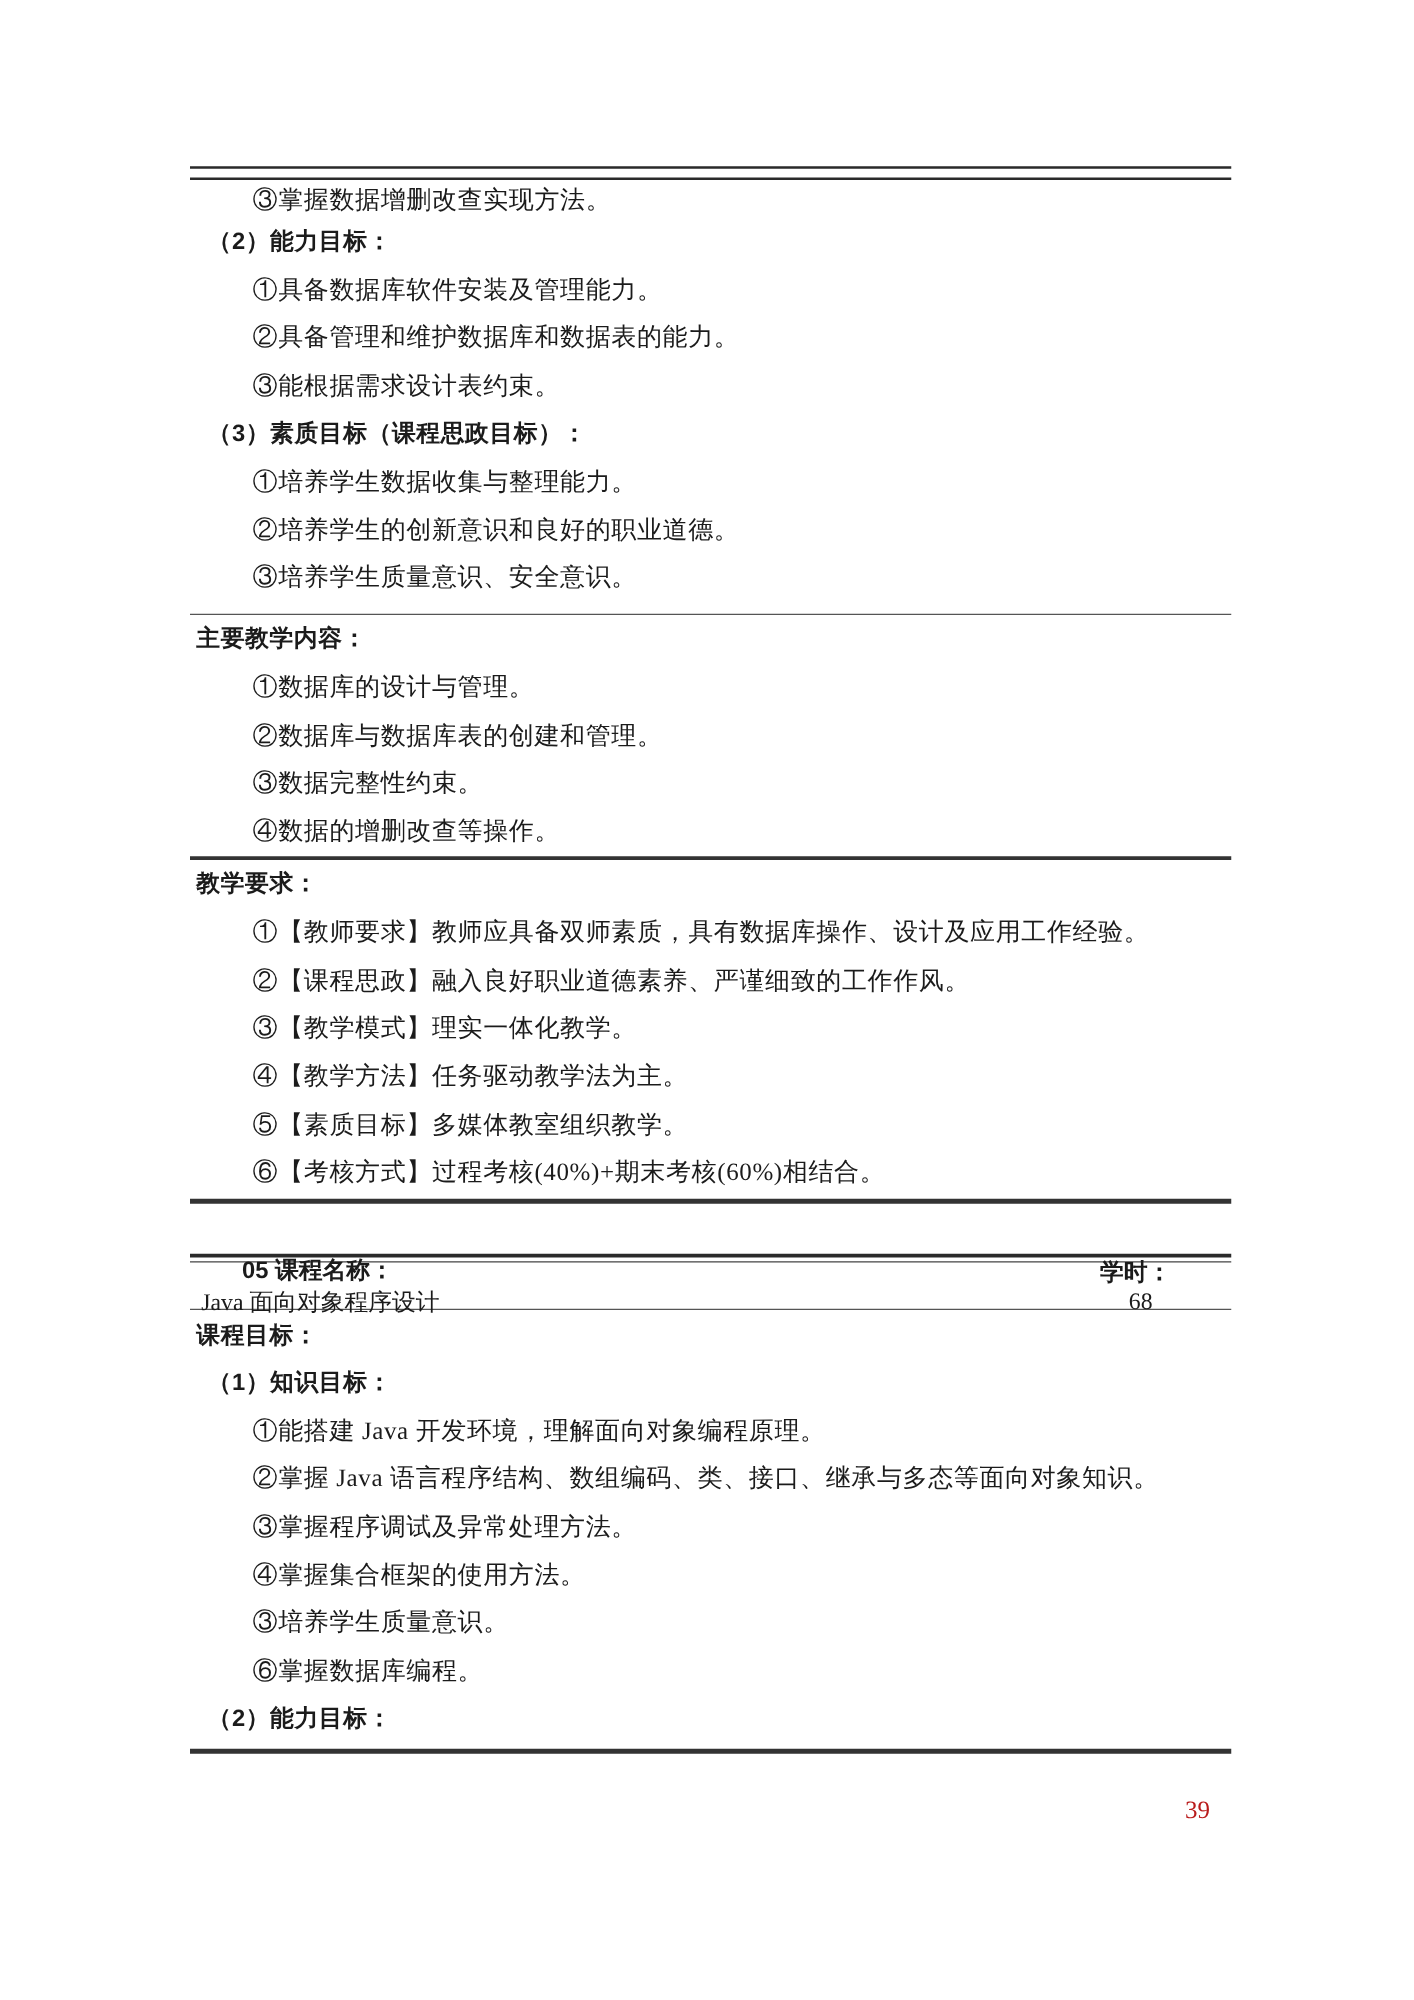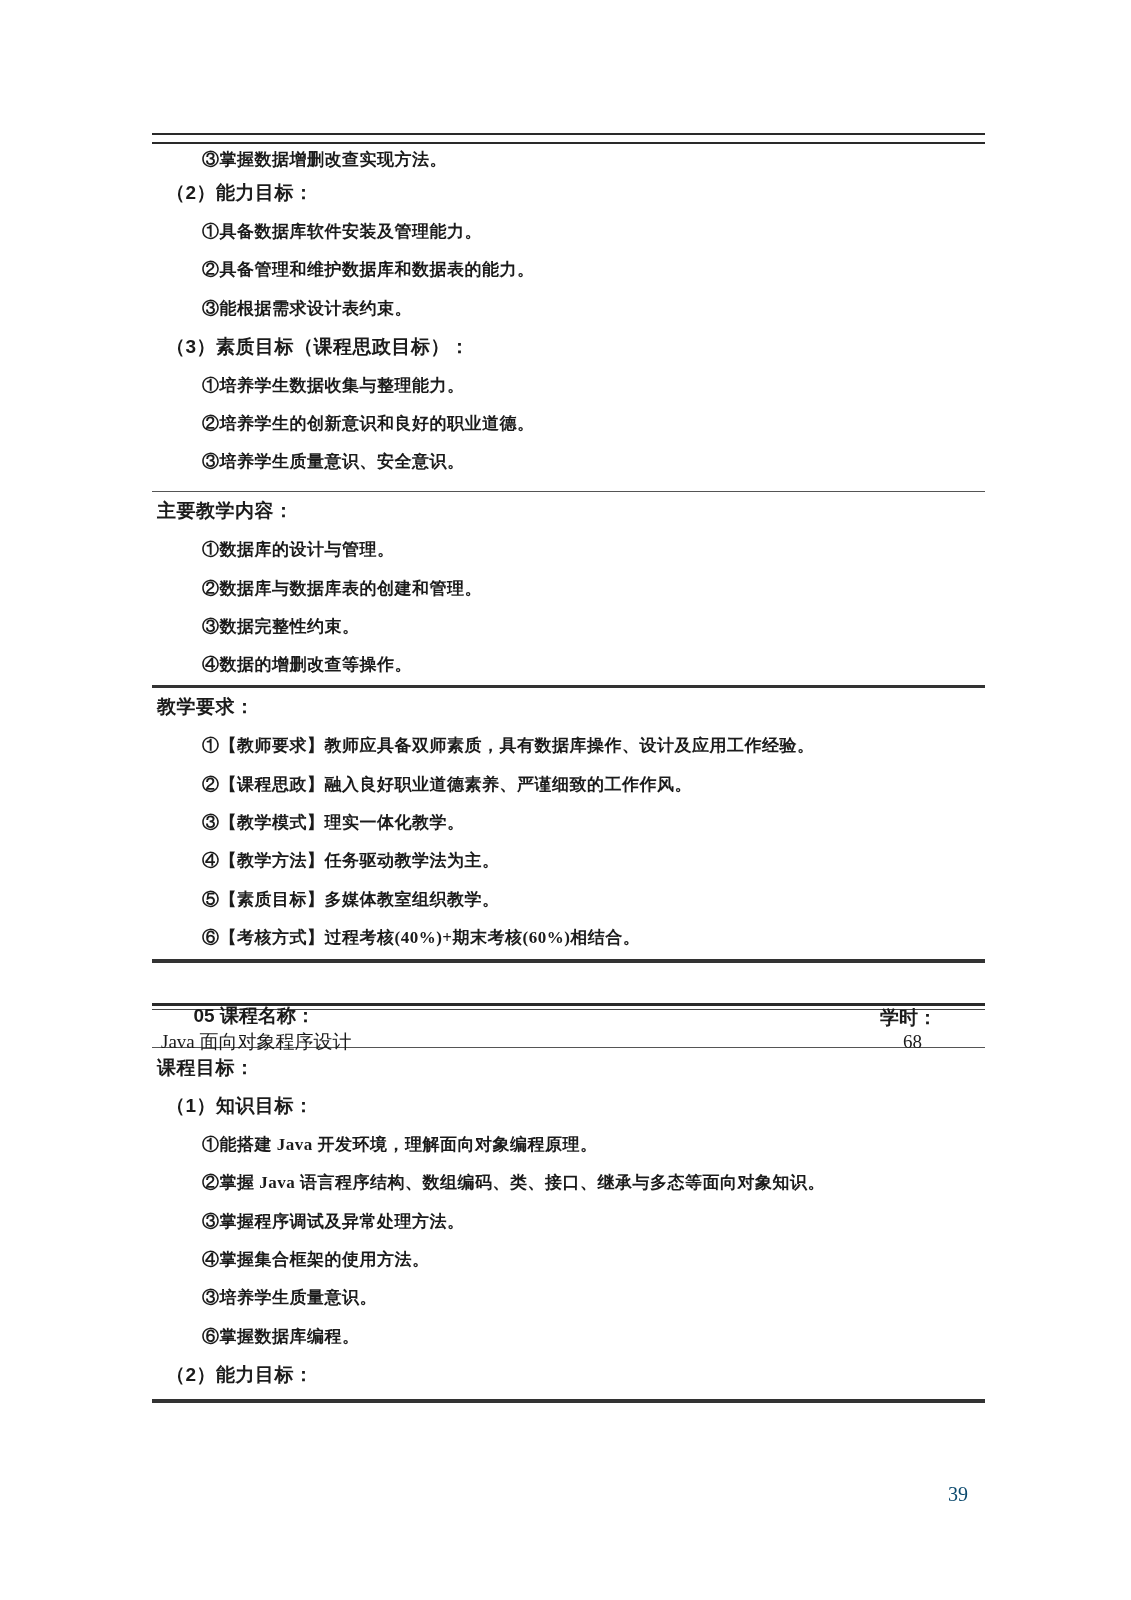--- a/index.html
+++ b/index.html
@@ -17,34 +17,34 @@
   }
   
   .rule-double-top{height:7px;border-top:2px solid #2a2a2a;border-bottom:2px solid #2a2a2a;}
   .rule-thin{height:0;border-top:1.5px solid #555;margin-top:10px;}
   .rule-med{height:0;border-top:3px solid #333;margin-top:1px;}
   .rule-thick-end{height:0;border-top:4px solid #333;margin-top:2px;}
   .rule-double-start{margin-top:40px;height:3.5px;border-top:3px solid #2a2a2a;border-bottom:1.5px solid #444;}
   .rule-row-bottom{height:0;border-top:1.5px solid #555;}
   .rule-page-bottom{height:0;border-top:4px solid #333;margin-top:5px;}
   
-  .row{height:38.4px;display:flex;align-items:center;font-size:17px;letter-spacing:0.5px;font-weight:bold;}
+  .row{height:38.4px;display:flex;align-items:center;font-size:20px;letter-spacing:0.5px;}
   .row.first{height:30px;}
   .item{padding-left:50px;}
   .h-paren{padding-left:14px;font-weight:bold;font-family:"Liberation Sans","DejaVu Sans",sans-serif;font-size:19px;}
   .h-sect{padding-left:5px;font-weight:bold;font-family:"Liberation Sans","DejaVu Sans",sans-serif;font-size:19px;}
   .course-row{height:37px;display:flex;align-items:center;justify-content:space-between;padding:0 48px 0 5px;font-size:19px;}
   .course-left,.course-right{display:flex;align-items:center;white-space:nowrap;flex-direction:column;}
   .blabel{font-weight:bold;font-family:"Liberation Sans","DejaVu Sans",sans-serif;}
   .rlabel{font-family:"Liberation Serif","DejaVu Serif",serif;}
   .course-left .rlabel{margin-left:4px;}
   .course-right .rlabel{margin-left:8px;}
   .page-num{
-    position:absolute;left:948px;top:1483px;
-    font-size:20px;font-family:"Liberation Serif","DejaVu Serif",serif;color:#0c4a6e;
+    position:absolute;left:948px;top:1437px;
+    font-size:20px;font-family:"Liberation Serif","DejaVu Serif",serif;color:#b91c1c;
   }
 </style>
 </head>
 <body>
 
 <div class="sheet">
   <div class="content">
 
     <div class="rule-double-top"></div>
 

